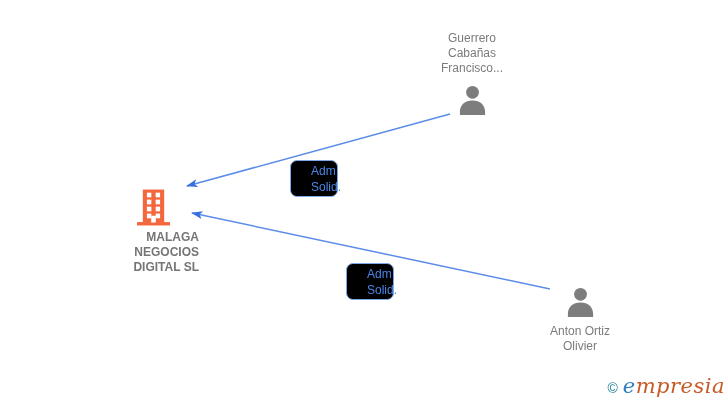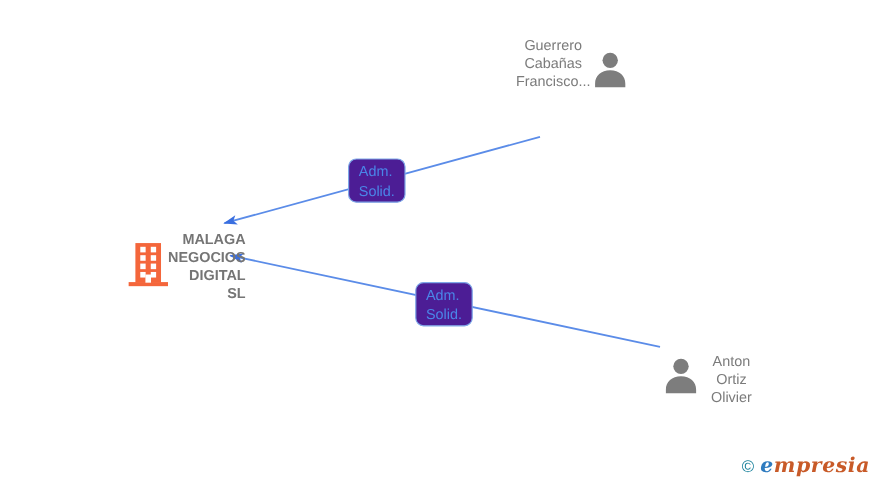--- a/index.html
+++ b/index.html
@@ -12,70 +12,70 @@
     font-family: "Liberation Sans", sans-serif;
   }
   .edge-layer {
     position: absolute;
     left: 0; top: 0;
     width: 728px; height: 400px;
   }
   .node {
     position: absolute;
     display: flex;
-    flex-direction: row;
+    flex-direction: column;
     align-items: center;
   }
   .node-label {
     color: #7b7b7b;
     font-size: 12px;
     line-height: 15px;
     text-align: center;
     white-space: pre-line;
   }
   .company-label {
     color: #757575;
     font-weight: bold;
     width: 92px;
     text-align: right;
   }
   .person-label { width: 84px; }
   .edge-label {
     position: absolute;
     box-sizing: border-box;
-    background: #4c1d95;
+    background: #000000;
     border: 1.5px solid #7ea7e8;
     border-radius: 7px;
     color: #4a86e8;
     font-size: 12px;
     line-height: 16px;
-    padding: 2px 0 2px 8px;
+    padding: 2px 0 2px 20px;
     width: 48px;
     height: 37px;
+    margin-top: 28px;
   }
   .edge-label div { white-space: nowrap; }
   .footer-logo {
     position: absolute;
     right: 3px;
     bottom: 2px;
     display: flex;
     align-items: baseline;
     gap: 5px;
   }
   .copyright-mark {
     color: #17809b;
     font-size: 14px;
     font-family: "Liberation Sans", sans-serif;
   }
   .brand {
     font-family: "DejaVu Serif", serif;
     font-style: italic;
-    font-size: 17px;
+    font-size: 21px;
     letter-spacing: 0.5px;
-    font-weight: bold;
   }
   .brand-initial { color: #2e7bbf; }
   .brand-rest { color: #c85a28; }
   .icon-box { line-height: 0; }
 </style>
 </head>
 <body>
 
 <div class="canvas">
 
@@ -121,21 +121,21 @@
   <div class="node" style="left:430px; top:31px; width:84px;">
     <div class="node-label person-label">Guerrero Cabañas Francisco...</div>
     <span class="icon-box" style="margin-top:9px;">
       <svg width="33" height="30" viewBox="0 0 32 30" xmlns="http://www.w3.org/2000/svg">
         <circle cx="16" cy="7.3" r="6.4" fill="#7d7d7d"></circle>
         <path d="M16,15.5 c-7.6,0 -12.6,4.6 -12.6,11.2 V30 h25.2 v-3.3 c0,-6.6 -5,-11.2 -12.6,-11.2 Z" fill="#7d7d7d"></path>
       </svg>
     </span>
   </div>
 
-  <div class="node" style="left:551px; top:287px; width:84px;">
+  <div class="node" style="left:538px; top:287px; width:84px;">
     <span class="icon-box">
       <svg width="33" height="30" viewBox="0 0 32 30" xmlns="http://www.w3.org/2000/svg">
         <circle cx="16" cy="7.3" r="6.4" fill="#7d7d7d"></circle>
         <path d="M16,15.5 c-7.6,0 -12.6,4.6 -12.6,11.2 V30 h25.2 v-3.3 c0,-6.6 -5,-11.2 -12.6,-11.2 Z" fill="#7d7d7d"></path>
       </svg>
     </span>
     <div class="node-label person-label" style="margin-top:7px;">Anton Ortiz Olivier</div>
   </div>
 
   <div class="footer-logo">

